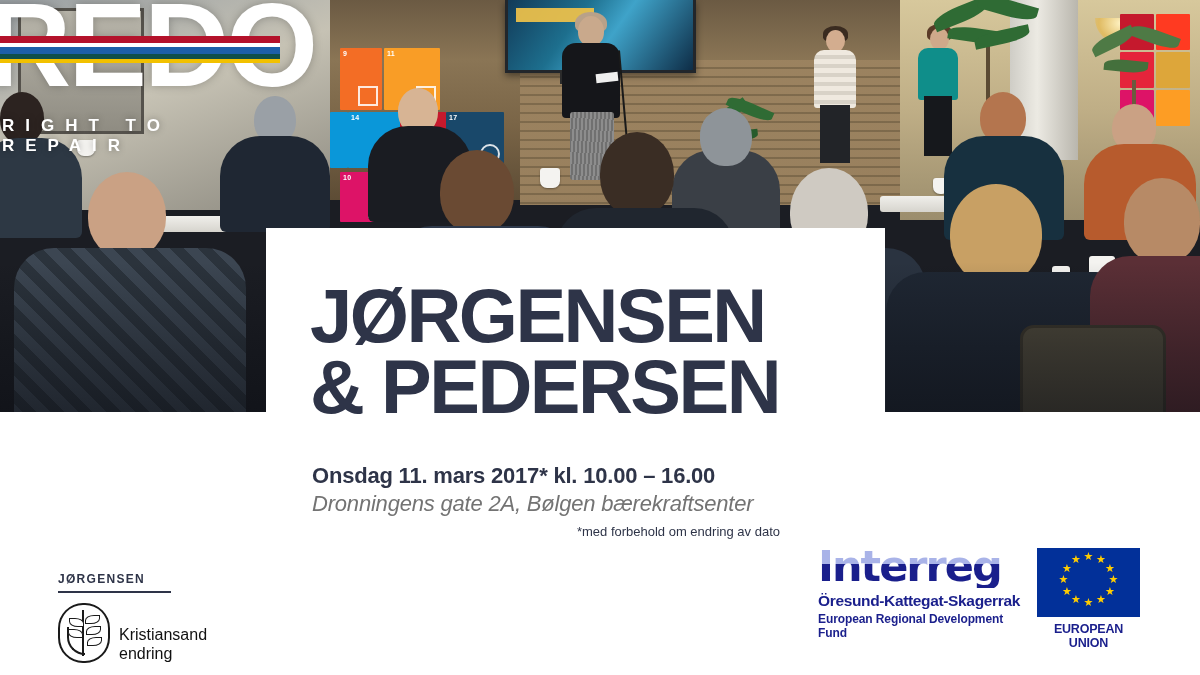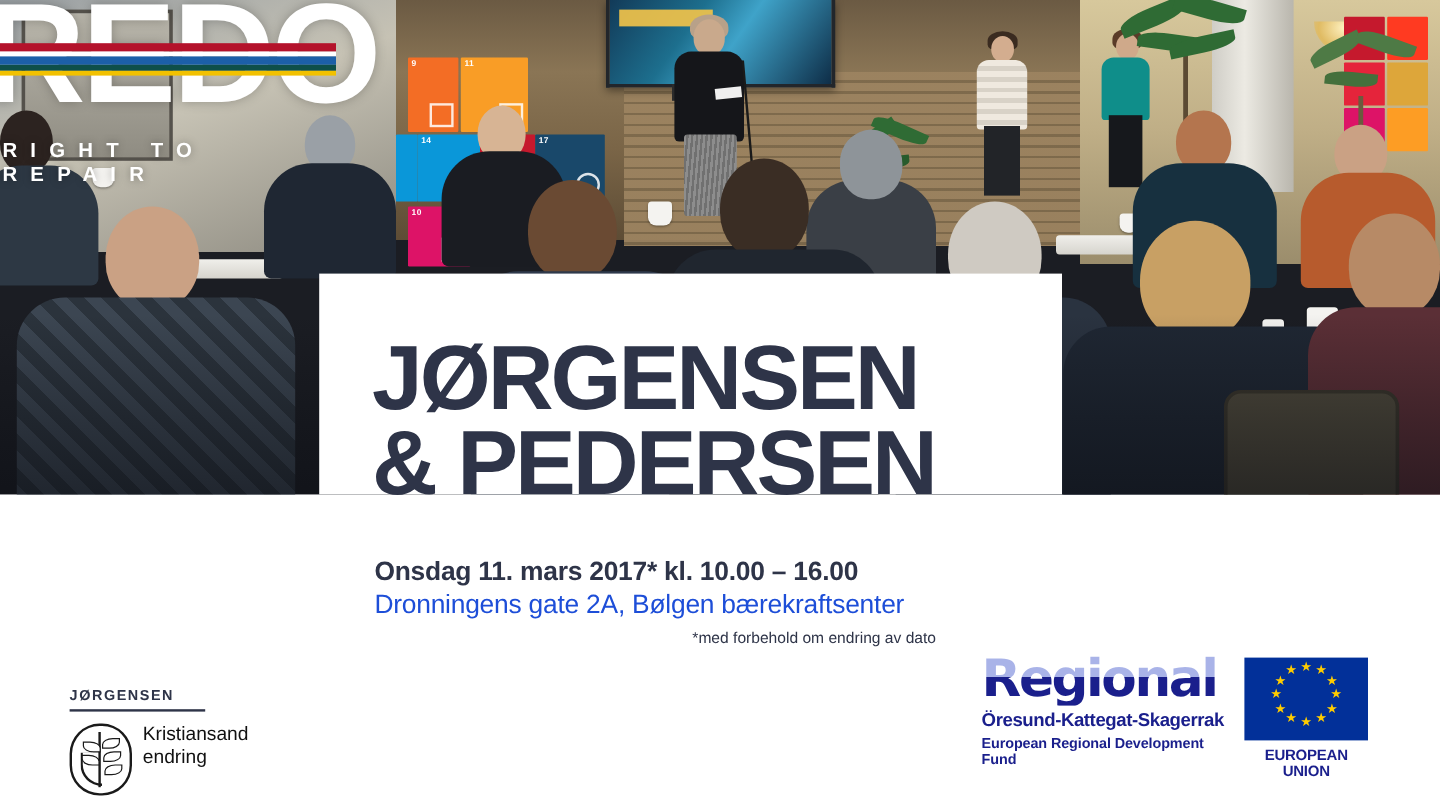--- a/index.html
+++ b/index.html
@@ -199,38 +199,38 @@
     white-space:pre-line;
   }
 
   
   .details{position:absolute; left:312px; top:462px; width:560px;}
   .d-when{
     font-size:22px; font-weight:bold; color:#2e3448; letter-spacing:-.2px;
     line-height:1.26;
   }
   .d-where{
-    font-size:22px; color:#1d4ed8; letter-spacing:-.2px; line-height:1.26;
+    font-size:22px; color:#737373; letter-spacing:-.2px; line-height:1.26;font-style:italic;
   }
   .d-note{
     margin-top:7px; text-align:right; padding-right:92px;
     font-size:13px; color:#2e3448;
   }
 
   
   .arrangor{position:absolute; left:58px; top:572px; width:360px;}
   .arr-label{
     font-size:12px; font-weight:bold; letter-spacing:1.3px; color:#2e3448;
   }
   .arr-rule{
     margin-top:5px; width:113px; height:2px; background:#2e3448;
   }
   .arr-logos{position:relative; margin-top:10px; height:62px;}
 
-  .kk-logo{position:absolute; left:0; top:0; display:flex; align-items:flex-start; gap:9px;}
+  .kk-logo{position:absolute; left:0; top:0; display:flex; align-items:flex-end; gap:9px;}
   .kk-seal{
     width:48px; height:56px; border:2px solid #1a1a1a;
     border-radius:48%/42%; position:relative; overflow:hidden; background:#fff;
   }
   .kk-seal .stem{position:absolute; left:22px; top:5px; width:2px; height:46px; background:#1a1a1a;}
   .kk-seal .lf{position:absolute; width:13px; height:7px; border:1.4px solid #1a1a1a; border-radius:60% 0 60% 0; background:#fff;}
   .kk-seal .swirl{
     position:absolute; left:7px; top:22px; width:16px; height:26px;
     border-left:2px solid #1a1a1a; border-bottom:2px solid #1a1a1a;
     border-radius:0 0 0 18px;
@@ -460,21 +460,21 @@
           <div class="lf" style="left:8px;top:24px;transform:scaleX(-1);"></div>
         </div>
         <div class="kk-text"><span>Kristiansand</span><br><span>endring</span></div>
       </div>
 
 
     </div>
   </div>
 
   <div class="interreg">
-    <div class="ir-word">Regional</div>
+    <div class="ir-word">Interreg</div>
     <div class="ir-sub1">Öresund-Kattegat-Skagerrak</div>
     <div class="ir-sub2">European Regional Development Fund</div>
   </div>
 
   <div class="eu">
     <div class="eu-flag">
       <div class="eu-star" style="left:51.5px;top:14px;"></div>
       <div class="eu-star" style="left:64px;top:17px;"></div>
       <div class="eu-star" style="left:73px;top:25.5px;"></div>
       <div class="eu-star" style="left:76.5px;top:37px;"></div>

